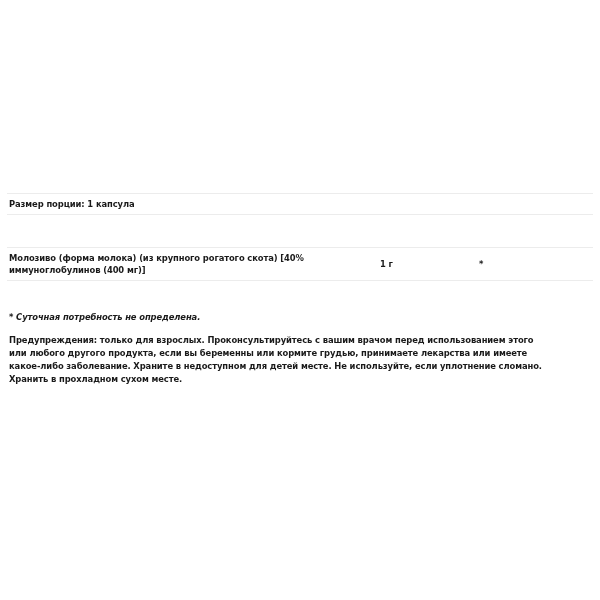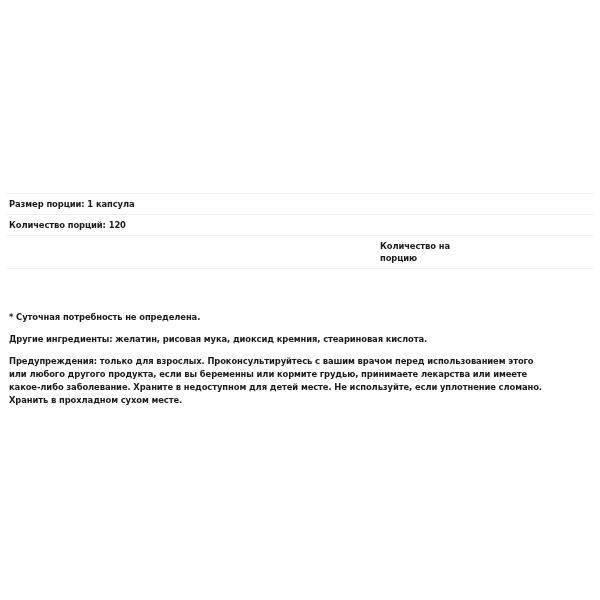--- a/index.html
+++ b/index.html
@@ -58,41 +58,42 @@
     .notes {
       position: absolute;
       left: 7px;
       top: 312px;
       width: 586px;
     }
     .note {
       margin: 0 0 10px 0;
       line-height: 11.5px;
       padding-left: 2px;
+      font-style: italic;
     }
     .warn {
       line-height: 13px;
       padding-left: 2px;
       width: 540px;
     }
   </style>
 </head>
 <body>
 
 <div class="panel">
   <div class="row row-simple">
     <span>Размер порции: 1 капсула</span>
   </div>
-  <div class="row row-simple">
-    <span>Количество порций: 120</span>
-  </div>
   <div class="row row-head">
     <div class="cell c1"></div>
-    <div class="cell c2">Количество на порцию</div>
+  </div>
+  <div class="row row-ing">
+    <div class="cell c1">Молозиво (форма молока) (из крупного рогатого скота) [40% иммуноглобулинов (400 мг)]</div>
+    <div class="cell c2">1 г</div>
+    <div class="cell c3">*</div>
   </div>
   <div class="row row-last"></div>
 </div>
 
 <div class="notes">
   <p class="note">* Суточная потребность не определена.</p>
-  <p class="note">Другие ингредиенты: желатин, рисовая мука, диоксид кремния, стеариновая кислота.</p>
   <p class="warn">Предупреждения: только для взрослых. Проконсультируйтесь с вашим врачом перед использованием этого или любого другого продукта, если вы беременны или кормите грудью, принимаете лекарства или имеете какое-либо заболевание. Храните в недоступном для детей месте. Не используйте, если уплотнение сломано. Хранить в прохладном сухом месте.</p>
 </div>
 
 </body></html>

